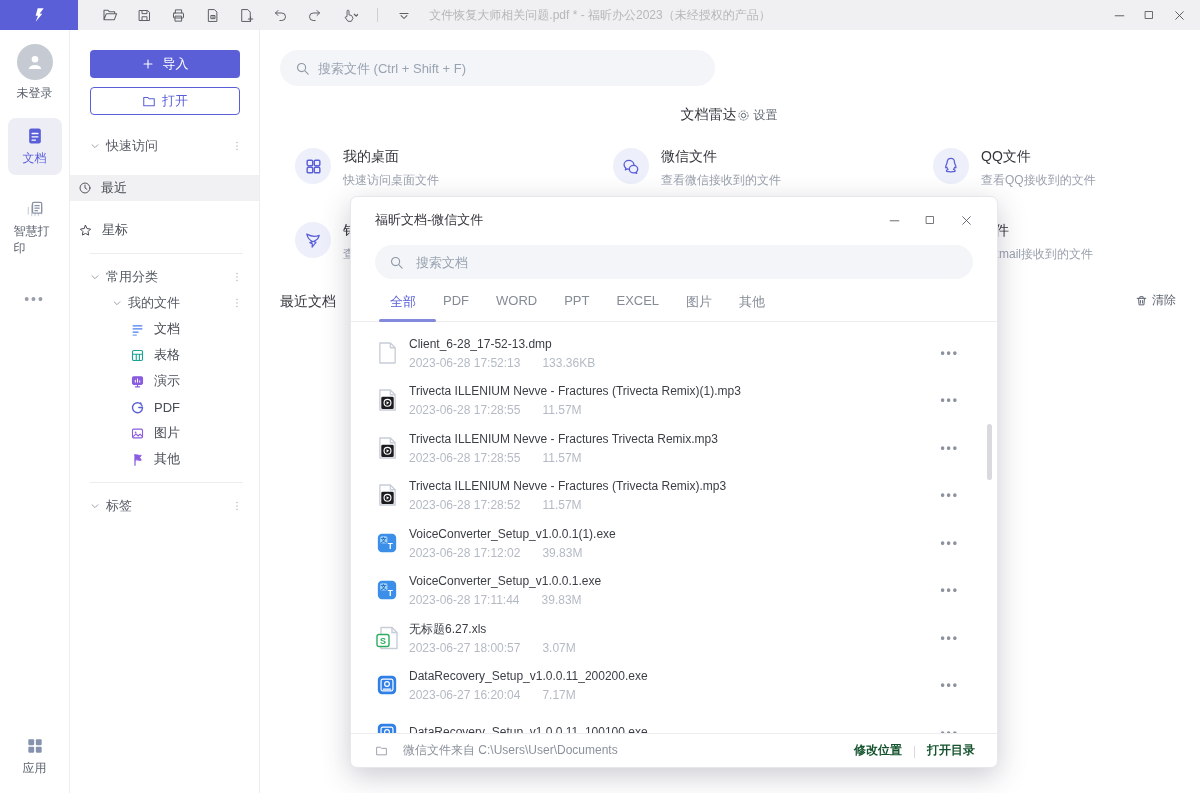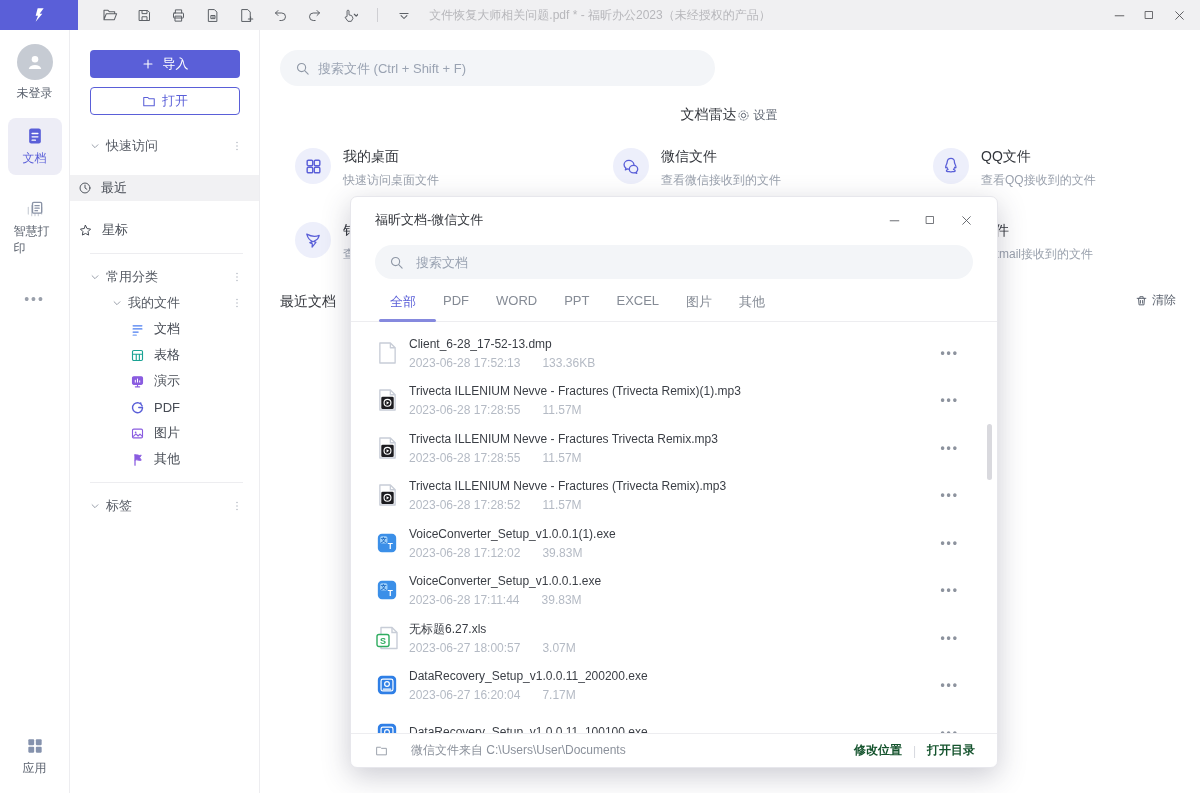--- a/index.html
+++ b/index.html
@@ -76,21 +76,21 @@
   .dlg-tab:first-child{margin-left:14px;}
   .dlg-tab.active{color:#5a5fd8;}
   .dlg-tab.active::after{content:"";position:absolute;left:-11px;right:-20px;bottom:-1px;height:3px;background:#8589de;border-radius:2px;}
   .dlg-list{flex:1;overflow:hidden;position:relative;padding-top:7px;}
   .frow{height:47.5px;display:flex;align-items:center;padding:0 60px 0 24px;position:relative;cursor:pointer;}
   .fic{width:24px;display:flex;align-items:center;justify-content:center;margin-right:10px;flex:0 0 auto;}
   .fname{font-size:12px;color:#3a3e45;line-height:17px;white-space:nowrap;}
   .fmeta{font-size:12px;color:#b4bac4;margin-top:3px;display:flex;gap:22px;}
   .more{position:absolute;right:38px;top:50%;transform:translateY(-50%);color:#8d939e;font-weight:bold;letter-spacing:2px;font-size:12px;cursor:pointer;}
   .scroll-thumb{position:absolute;right:5px;top:102px;width:5px;height:56px;background:#d9d9de;border-radius:3px;cursor:pointer;}
-  .dlg-footer{height:34px;border-top:1px solid #ededf0;display:flex;align-items:center;padding:0 22px 0 24px;font-size:12px;color:#8b919b;gap:23px;flex:0 0 auto;}
+  .dlg-footer{height:34px;border-top:1px solid #ededf0;display:flex;align-items:center;padding:0 22px 0 24px;font-size:12px;color:#8b919b;gap:15px;flex:0 0 auto;}
   .ftr-right{margin-left:auto;display:flex;align-items:center;gap:11px;}
   .ftr-link{color:#14532d;font-weight:700;cursor:pointer;font-family:Liberation Serif, serif;}
   .ftr-sep{color:#d5d8de;}
 </style>
 </head>
 <body>
 
 <div class="titlebar">
   <div class="logo">
     <svg width="16" height="16" viewBox="0 0 24 24">

